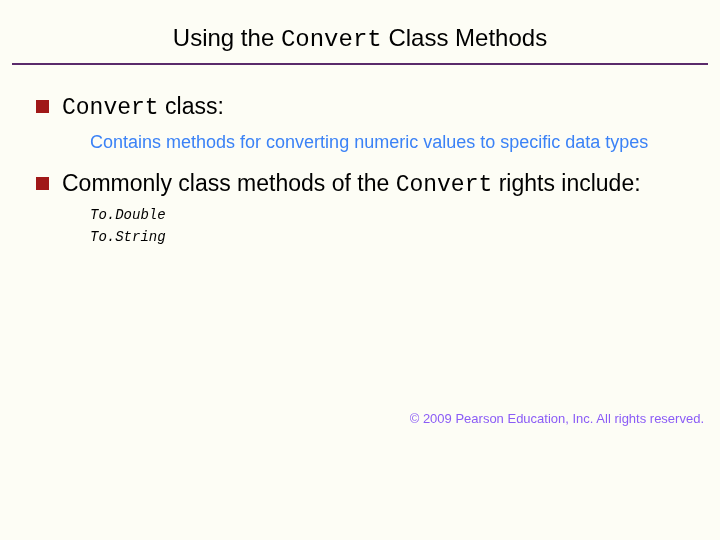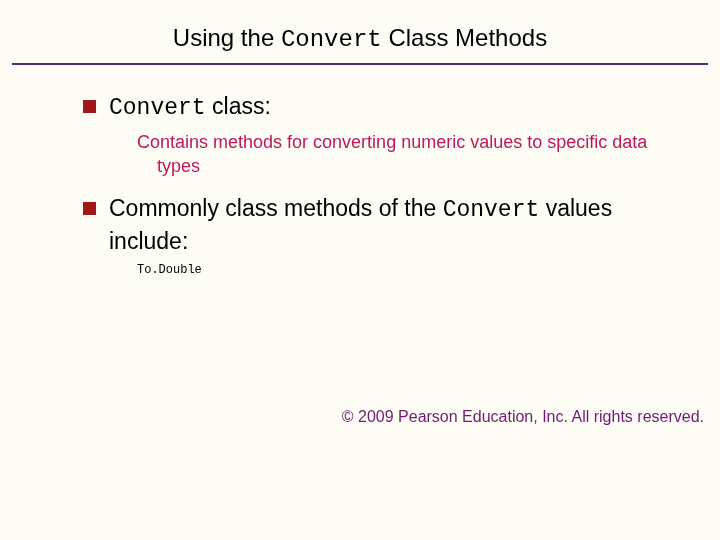--- a/index.html
+++ b/index.html
@@ -30,21 +30,20 @@
   .title .code {
     font-family: "Courier New", Courier, monospace;
   }
   .rule {
     border: none;
     border-top: 2px solid #5a2a6b;
     margin: 0 12px 0 12px;
   }
   .body {
     padding: 26px 28px 0 36px;
-    margin-left: 47px;
   }
   ul.top {
     list-style: none;
     padding: 0;
     margin: 0;
   }
   ul.top > li {
     position: relative;
     padding-left: 26px;
     margin-bottom: 14px;
@@ -60,42 +59,43 @@
     height: 13px;
     background: #a01818;
   }
   ul.top > li .code {
     font-family: "Courier New", Courier, monospace;
   }
   .sub {
     font-size: 18px;
     line-height: 1.35;
     padding: 6px 0 0 28px;
-    color: #be185d;
+    color: #3b82f6;
   }
   .sub-indent-wrap {
     padding-left: 20px;
     text-indent: -20px;
   }
   ul.methods {
     list-style: none;
     padding: 4px 0 0 28px;
     margin: 0;
   }
   ul.methods li {
     font-family: "Courier New", Courier, monospace;
-    font-size: 12px;
+    font-size: 14px;
     line-height: 1.55;
+    font-style: italic;
   }
   .footer {
     position: absolute;
     bottom: 14px;
     right: 16px;
-    font-size: 16px;
-    color: #701a75;
+    font-size: 13px;
+    color: #8b5cf6;
   }
 </style>
 </head>
 <body>
 
 <div class="slide">
 
   <div class="title">
     <span>Using the </span><span class="code">Convert</span><span> Class Methods</span>
   </div>
@@ -106,23 +106,24 @@
     <ul class="top">
 
       <li>
         <span class="code">Convert</span><span> class:</span>
         <div class="sub">
           <div class="sub-indent-wrap">Contains methods for converting numeric values to specific data types</div>
         </div>
       </li>
 
       <li>
-        <span>Commonly class methods of the </span><span class="code">Convert</span><span> values include:</span>
+        <span>Commonly class methods of the </span><span class="code">Convert</span><span> rights include:</span>
         <ul class="methods">
           <li>To.Double</li>
+          <li>To.String</li>
         </ul>
       </li>
 
     </ul>
   </div>
 
   <div class="footer">©  2009 Pearson Education, Inc.  All rights reserved.</div>
 </div>
 
 </body></html>

